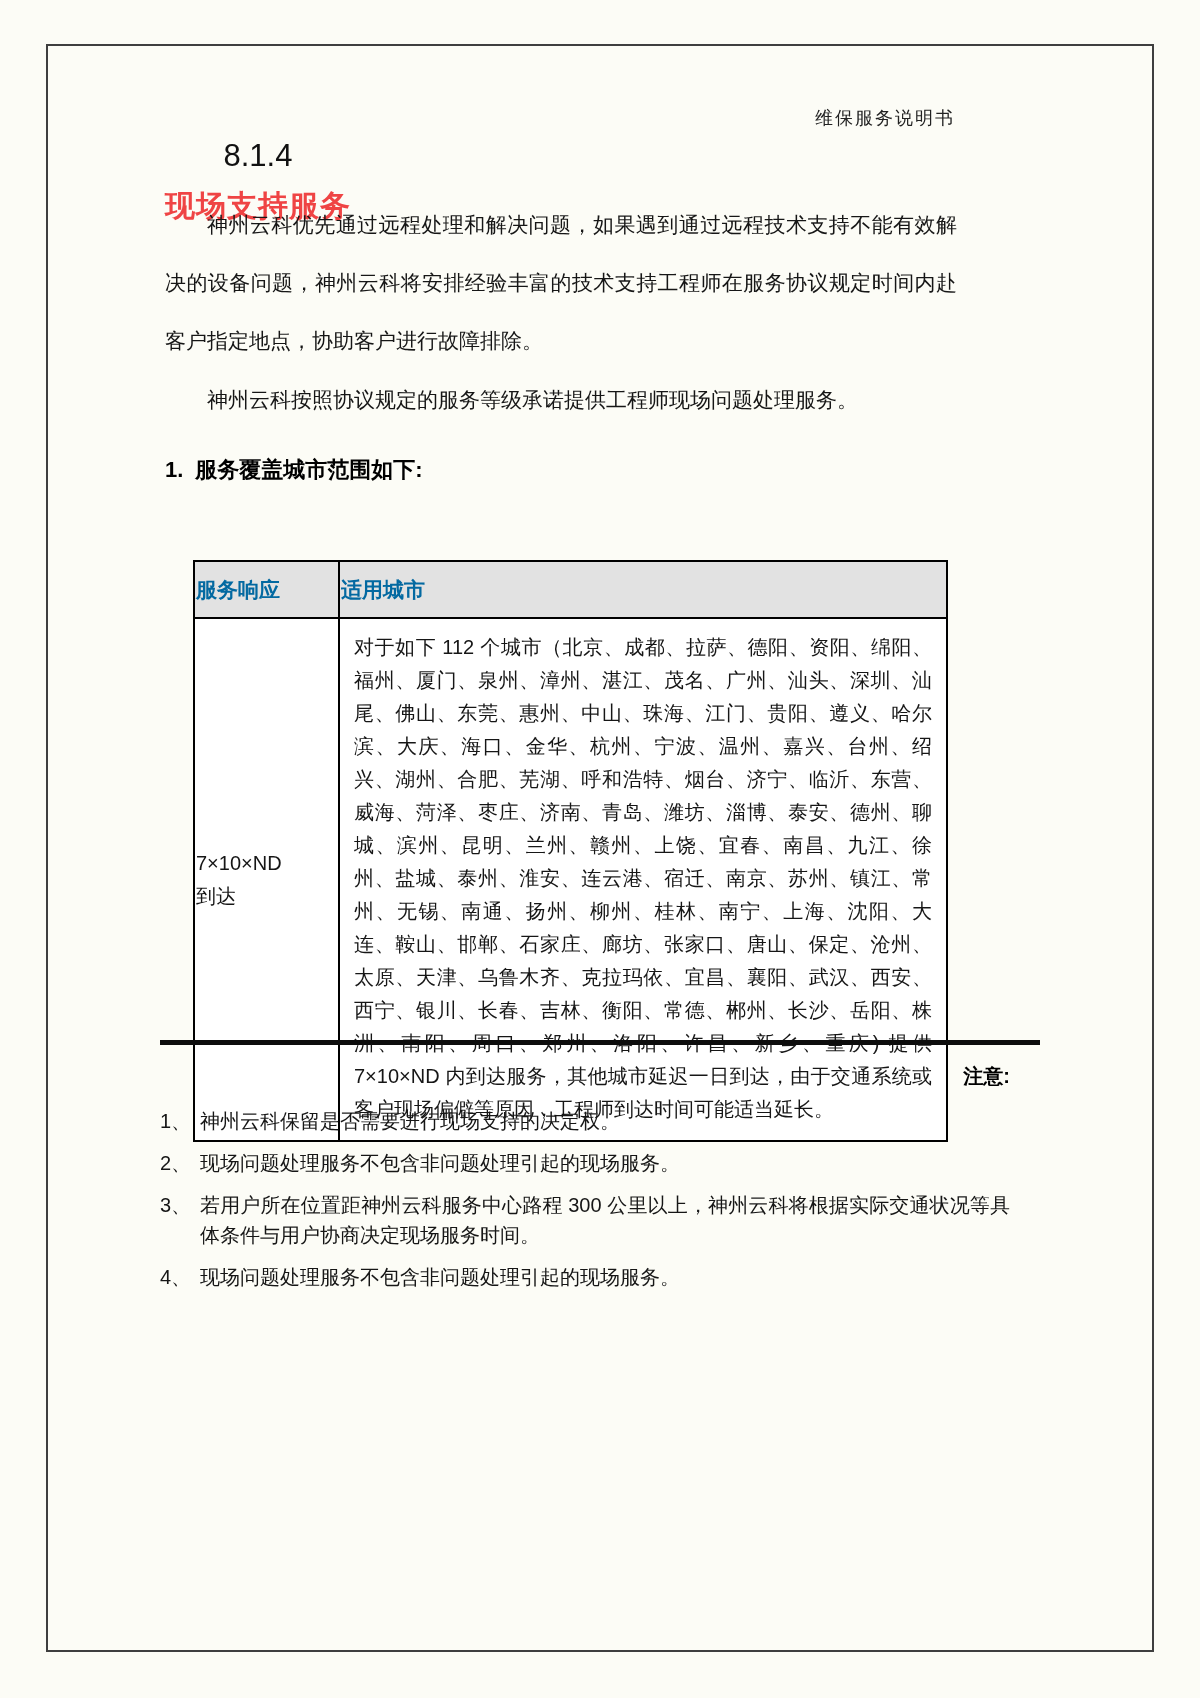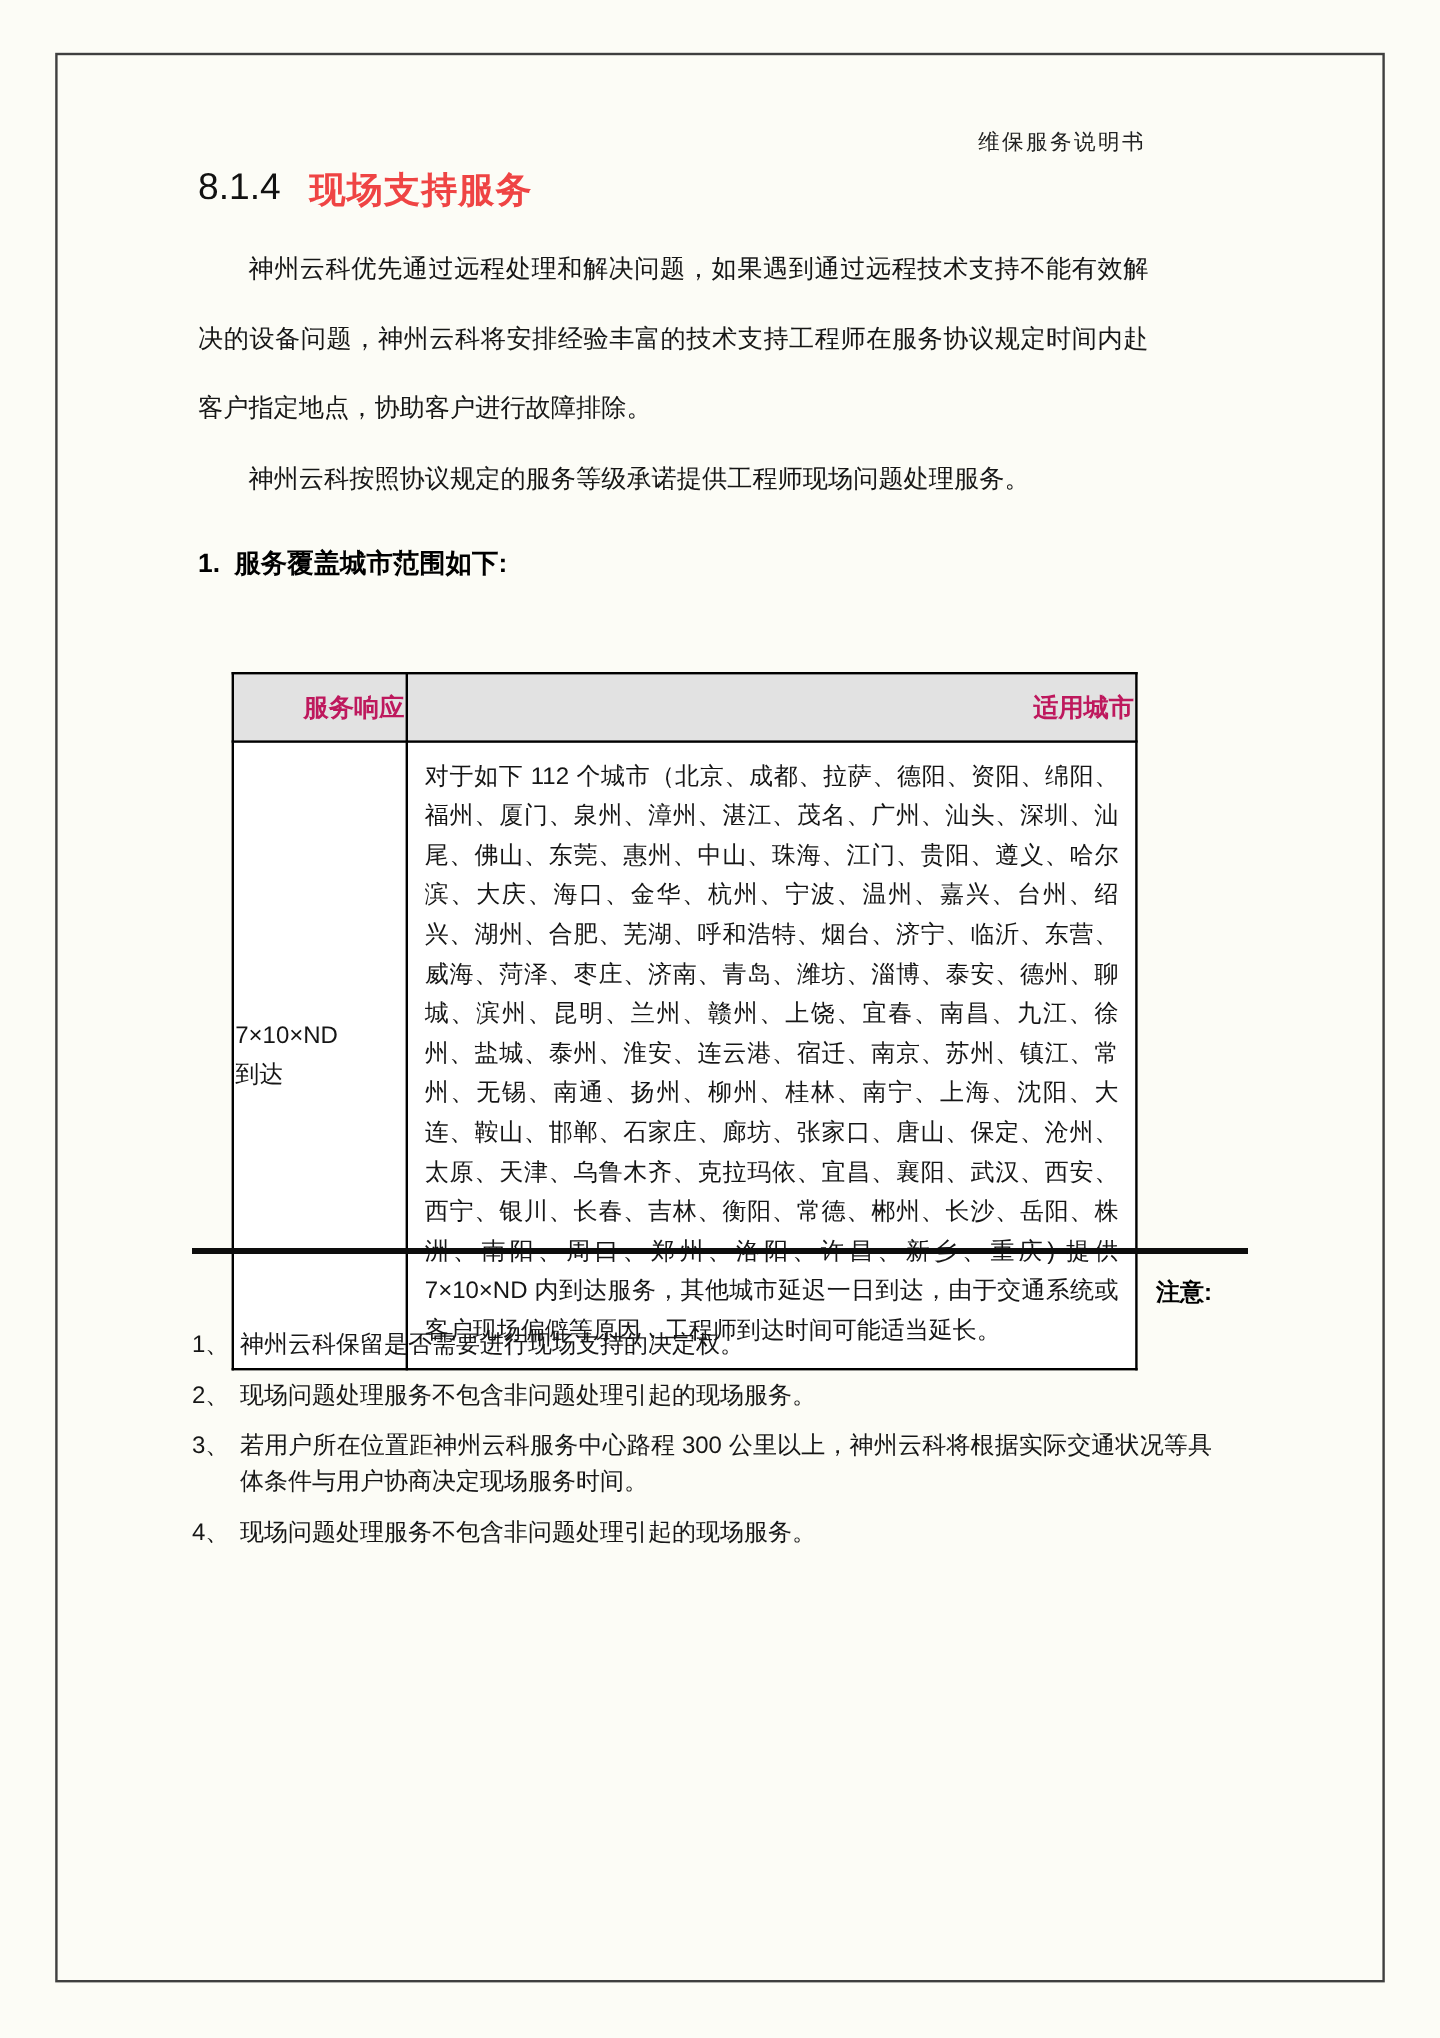--- a/index.html
+++ b/index.html
@@ -15,21 +15,21 @@
     position:absolute;left:46px;top:44px;right:46px;bottom:46px;
     border:2px solid #3f3f3f;
   }
   .doc-header{
     position:absolute;top:84px;right:245px;
     font-family:Liberation Mono, monospace;
     font-size:18px;letter-spacing:2px;color:#222;margin-top:22px;
   }
   .heading{
     position:absolute;left:165px;top:138px;
-    display:flex;align-items:flex-start;gap:24px;
+    display:flex;align-items:center;gap:12px;flex-direction:column;
   }
   .heading .num{font-size:31px;font-weight:400;color:#111;}
   .heading .title{font-size:30px;font-weight:700;color:#ef4444;letter-spacing:1px;}
   .para{
     position:absolute;left:165px;width:792px;
     font-size:21px;line-height:58px;
     text-align:justify;color:#161616;
   }
   .para.indent{text-indent:2em;}
   .p1{top:196px;}
@@ -39,21 +39,21 @@
     display:flex;align-items:baseline;gap:12px;
     font-size:22px;font-weight:700;color:#000;
   }
   .svc-table{
     position:absolute;left:193px;top:560px;width:755px;
     border-collapse:collapse;table-layout:fixed;
   }
   .svc-table th,.svc-table td{border:2px solid #000;}
   .svc-table th{
     background:#e2e2e2;height:53px;
-    font-size:21px;font-weight:700;color:#be185d;text-align:right;
+    font-size:21px;font-weight:700;color:#0369a1;text-align:left;
     vertical-align:middle;
   }
   .col-resp{width:145px;}
   .cell-resp{
     text-align:left;vertical-align:middle;
     font-size:20px;color:#161616;line-height:33px;
     background:#fff;
   }
   .cell-cities{
     background:#fff;

